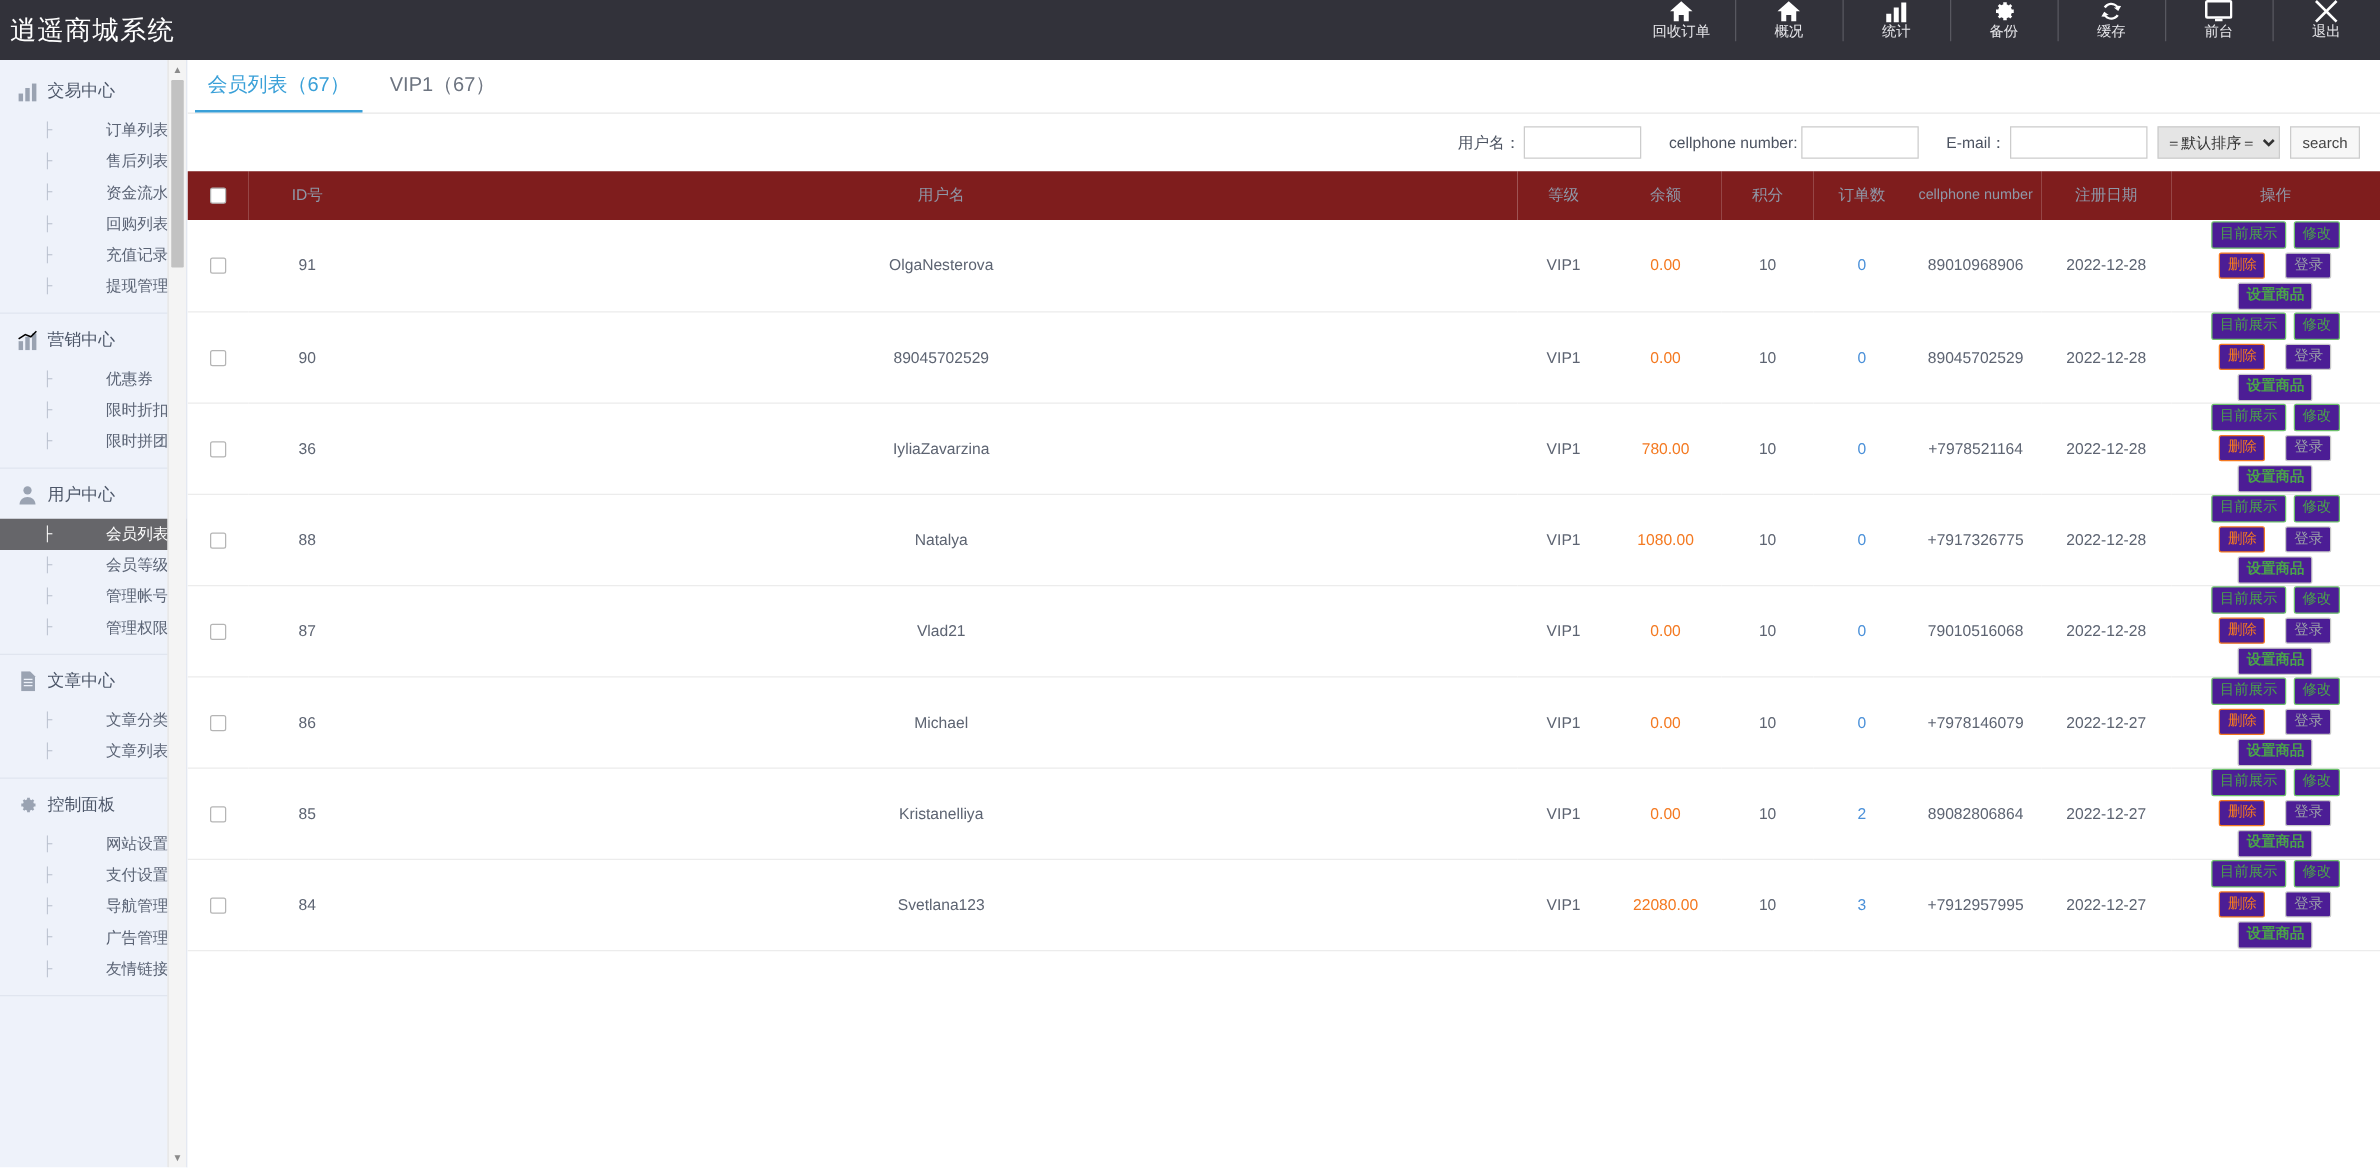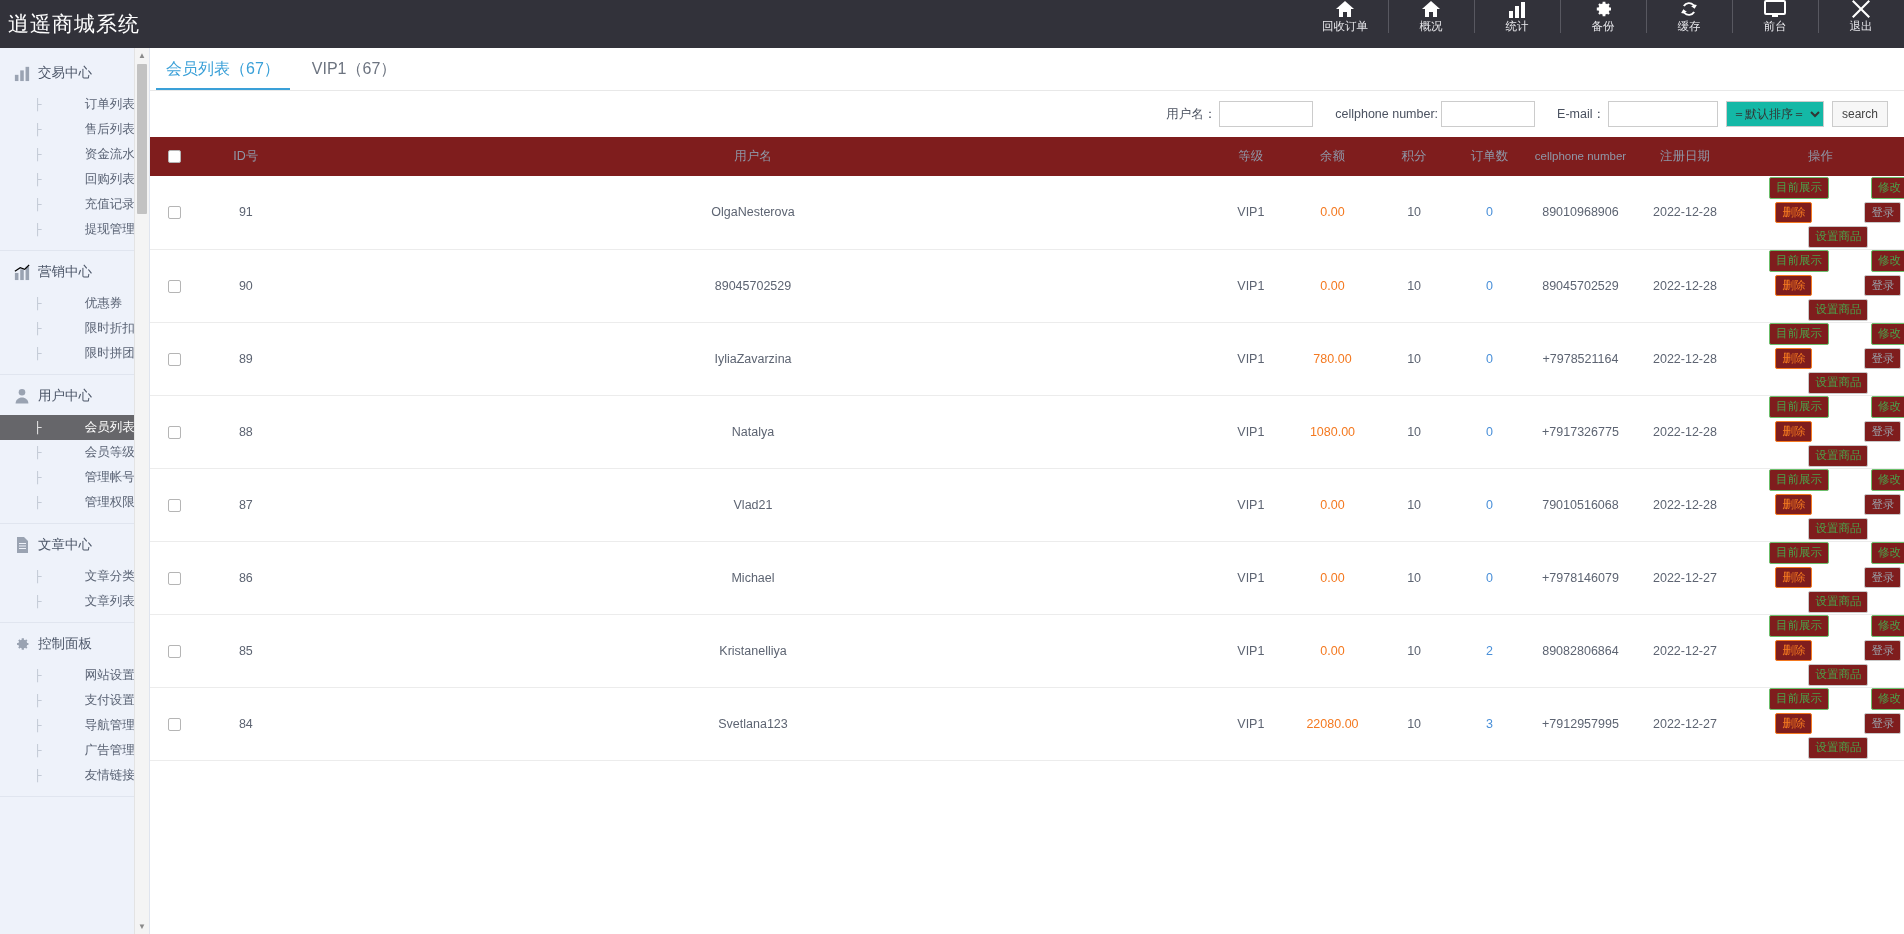--- a/index.html
+++ b/index.html
@@ -101,21 +101,21 @@
   }
   .sr-label { font-size: 12.5px; color: #4b5260; margin-right: 3px; white-space: nowrap; }
   .sr-input {
     height: 26px; border: 1px solid #ccc; background: #fff; outline: none;
     font-size: 12px; padding: 0 5px; font-family: inherit; color: #333;
   }
   #in-username { width: 94px; margin-right: 22px; }
   #in-cell { width: 94px; margin-right: 22px; }
   #in-email { width: 110px; margin-right: 8px; }
   #sr-select {
-    height: 26px; border: 1px solid #ccc; background: #14b8a6; font-size: 12px;
+    height: 26px; border: 1px solid #ccc; background: #e5e5e5; font-size: 12px;
     font-family: inherit; color: #333; padding: 0 2px; margin-right: 8px;
   }
   #sr-search {
     height: 26px; min-width: 56px; border: 1px solid #ccc; background: #f7f7f7;
     font-size: 12px; font-family: inherit; color: #444; cursor: pointer;
   }
 
   
   #tablewrap { width: 100%; }
   table { width: 100%; border-collapse: collapse; table-layout: fixed; }
@@ -144,27 +144,27 @@
     width: 13px; height: 13px; border: 1px solid #b5b5b5; border-radius: 2px;
     background: #fff; display: inline-block; cursor: pointer; vertical-align: middle;
   }
   
   .actions {
     display: flex; flex-wrap: wrap; justify-content: center; align-items: center;
     gap: 3px 4px; padding: 0 4px;
   }
   .act-btn {
     font-size: 11.5px; line-height: 1; padding: 4px 6px; border-radius: 2px;
-    background: #7f1d1d; cursor: pointer; white-space: nowrap; display: inline-block; margin-left: 36px;
+    background: #4c1d95; cursor: pointer; white-space: nowrap; display: inline-block;
   }
   .act-show { border: 1px solid #6cbf6c; color: #4aa24a; }
   .act-edit { border: 1px solid #6cbf6c; color: #4aa24a; }
   .act-del  { border: 1px solid #f47920; color: #f47920; }
   .act-login{ border: 1px solid #c9c9c9; color: #9aa0a8; }
-  .act-goods{ border: 1px solid #c9c9c9; color: #4aa24a; }
+  .act-goods{ border: 1px solid #c9c9c9; color: #4aa24a; font-weight: bold; }
   .act-row2 { display: flex; gap: 16px; justify-content: center; width: 100%; }
   .act-row1 { display: flex; gap: 6px; justify-content: center; width: 100%; }
   .act-row3 { display: flex; justify-content: center; width: 100%; }
 </style>
 </head>
 <body>
 
 <div id="topbar">
   <div id="brand">逍遥商城系统</div>
   <div id="topnav">
@@ -478,21 +478,21 @@
                     <span class="act-btn act-login">登录</span>
                   </div>
                   <div class="act-row3">
                     <span class="act-btn act-goods">设置商品</span>
                   </div>
                 </div>
               </td>
             </tr>
             <tr>
               <td><span class="chk"></span></td>
-              <td>89</td>
+              <td>36</td>
               <td>IyliaZavarzina</td>
               <td>VIP1</td>
               <td class="bal">780.00</td>
               <td>10</td>
               <td class="ord">0</td>
               <td>+7978521164</td>
               <td>2022-12-28</td>
               <td>
                 <div class="actions">
                   <div class="act-row1">

